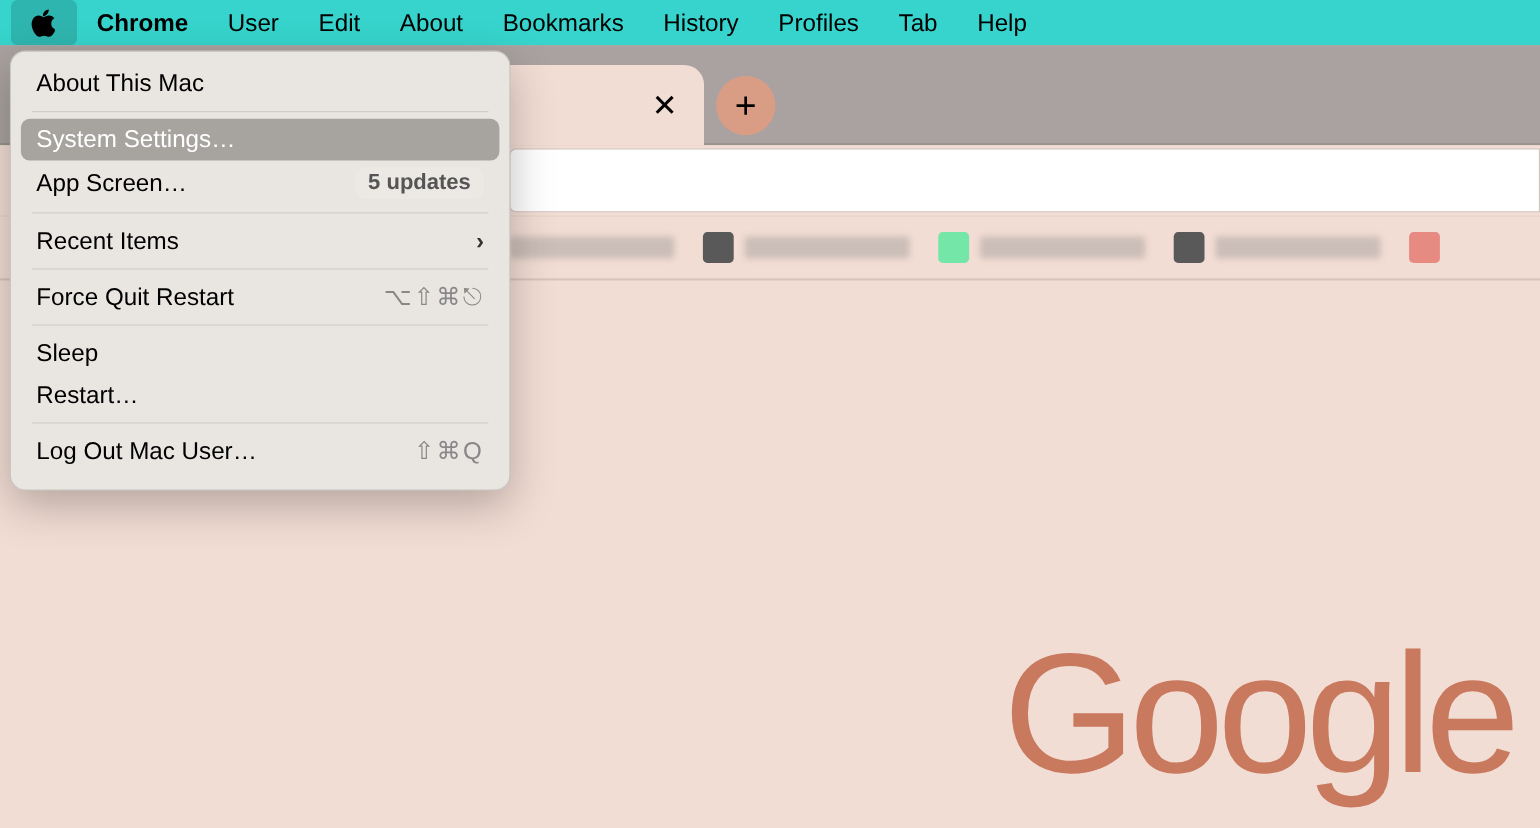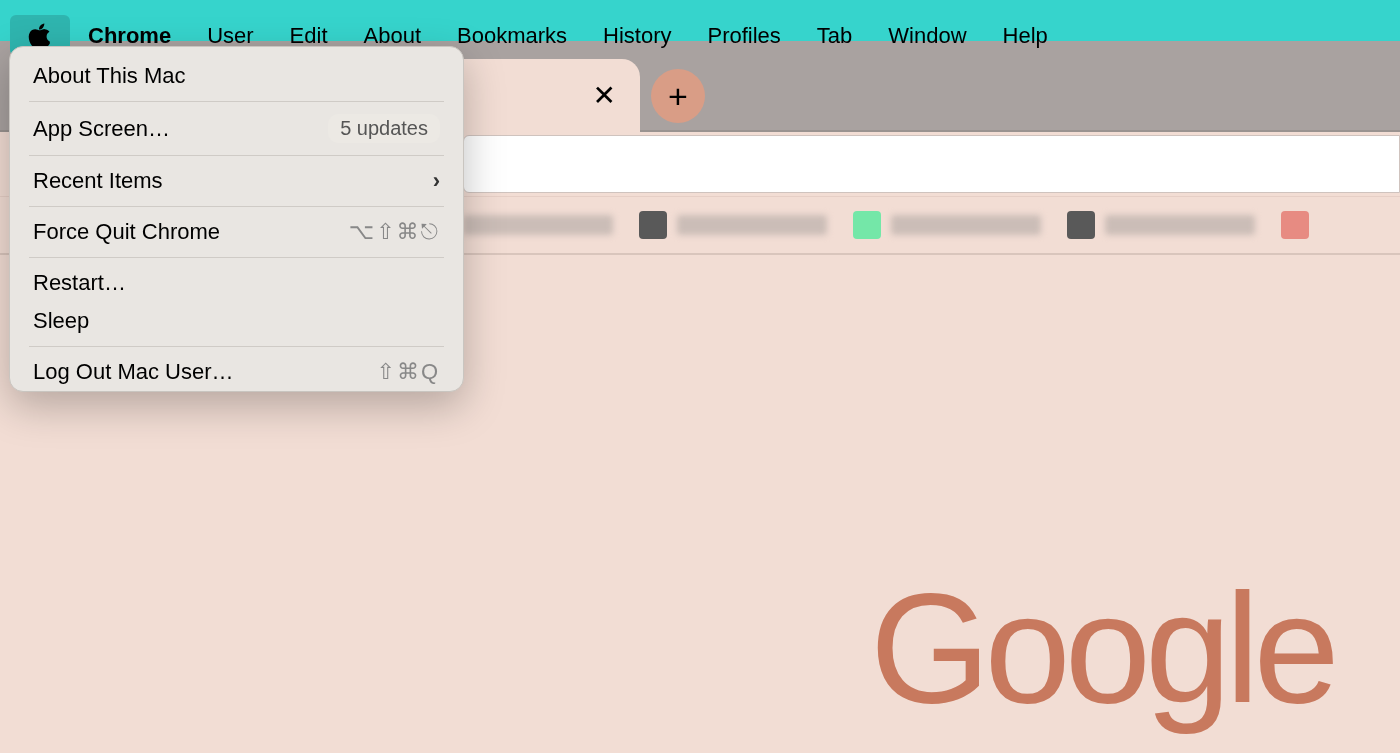--- a/index.html
+++ b/index.html
@@ -13,22 +13,22 @@
       height: 753px;
       overflow: hidden;
       position: relative;
       background: #f2ddd4;
     }
     
     .menubar {
       height: 41px;
       background: #36d4cc;
       display: flex;
-      align-items: flex-start;
-      padding: 15px 10px;
+      align-items: flex-end;
+      padding: 0 10px;
       position: relative;
       z-index: 10;
     }
     .apple-button {
       width: 60px;
       height: 41px;
       display: flex;
       align-items: center;
       justify-content: center;
       background: #2fb5af;
@@ -144,21 +144,21 @@
     
     .dropdown {
       position: absolute;
       left: 9px;
       top: 46px;
       width: 455px;
       background: #e9e6e2;
       border: 1px solid #c9c5c0;
       border-radius: 14px;
       box-shadow: 0 14px 40px rgba(0,0,0,0.25);
-      padding: 10px 9px 0;
+      padding: 10px 9px 16px;
       z-index: 100;
     }
     .dd-item {
       display: flex;
       align-items: center;
       justify-content: space-between;
       padding: 6px 14px;
       font-size: 22px;
       color: #000;
       border-radius: 8px;
@@ -172,35 +172,36 @@
       height: 1px;
       background: #cfcbc6;
       margin: 6px 10px;
     }
     .dd-badge {
       background: #ece9e4;
       border-radius: 10px;
       padding: 3px 12px;
       font-size: 20px;
       color: #555;
+      font-weight: bold;
     }
     .dd-short {
       font-size: 22px;
       color: #888;
       letter-spacing: 2px;
     }
     .chevron {
       font-size: 22px;
       color: #333;
       font-weight: 700;
     }
     
     .google-logo {
       position: absolute;
-      left: 870px;
+      left: 912px;
       top: 560px;
       font-size: 155px;
       font-weight: 400;
       color: #c8795e;
       letter-spacing: -6px;
       font-family: "Product Sans", Arial, sans-serif;
       text-align: center;
     }
   </style>
 </head>
@@ -213,21 +214,20 @@
       </svg>
   </div>
   <div class="menubar-item bold">Chrome</div>
   <div class="menubar-item">User</div>
   <div class="menubar-item">Edit</div>
   <div class="menubar-item">About</div>
   <div class="menubar-item">Bookmarks</div>
   <div class="menubar-item">History</div>
   <div class="menubar-item">Profiles</div>
   <div class="menubar-item">Tab</div>
-  <div class="menubar-item">Window</div>
   <div class="menubar-item">Help</div>
 </div>
 
 <div class="browser-chrome">
   <div class="tabstrip">
     <div class="active-tab">
       <span class="close-x">✕</span>
     </div>
     <div class="new-tab-btn">
       <span>+</span>
@@ -260,39 +260,42 @@
   </div>
 </div>
 
 <div class="google-logo">Google</div>
 
 <div class="dropdown">
   <div class="dd-item">
     <span>About This Mac</span>
   </div>
   <div class="dd-sep"></div>
+  <div class="dd-item highlight">
+    <span>System Settings…</span>
+  </div>
   <div class="dd-item">
     <span>App Screen…</span>
     <span class="dd-badge">5 updates</span>
   </div>
   <div class="dd-sep"></div>
   <div class="dd-item">
     <span>Recent Items</span>
     <span class="chevron">›</span>
   </div>
   <div class="dd-sep"></div>
   <div class="dd-item">
-    <span>Force Quit Chrome</span>
+    <span>Force Quit Restart</span>
     <span class="dd-short">⌥⇧⌘⎋</span>
   </div>
   <div class="dd-sep"></div>
   <div class="dd-item">
+    <span>Sleep</span>
+  </div>
+  <div class="dd-item">
     <span>Restart…</span>
-  </div>
-  <div class="dd-item">
-    <span>Sleep</span>
   </div>
   <div class="dd-sep"></div>
   <div class="dd-item">
     <span>Log Out Mac User…</span>
     <span class="dd-short">⇧⌘Q</span>
   </div>
 </div>
 
 </body></html>

